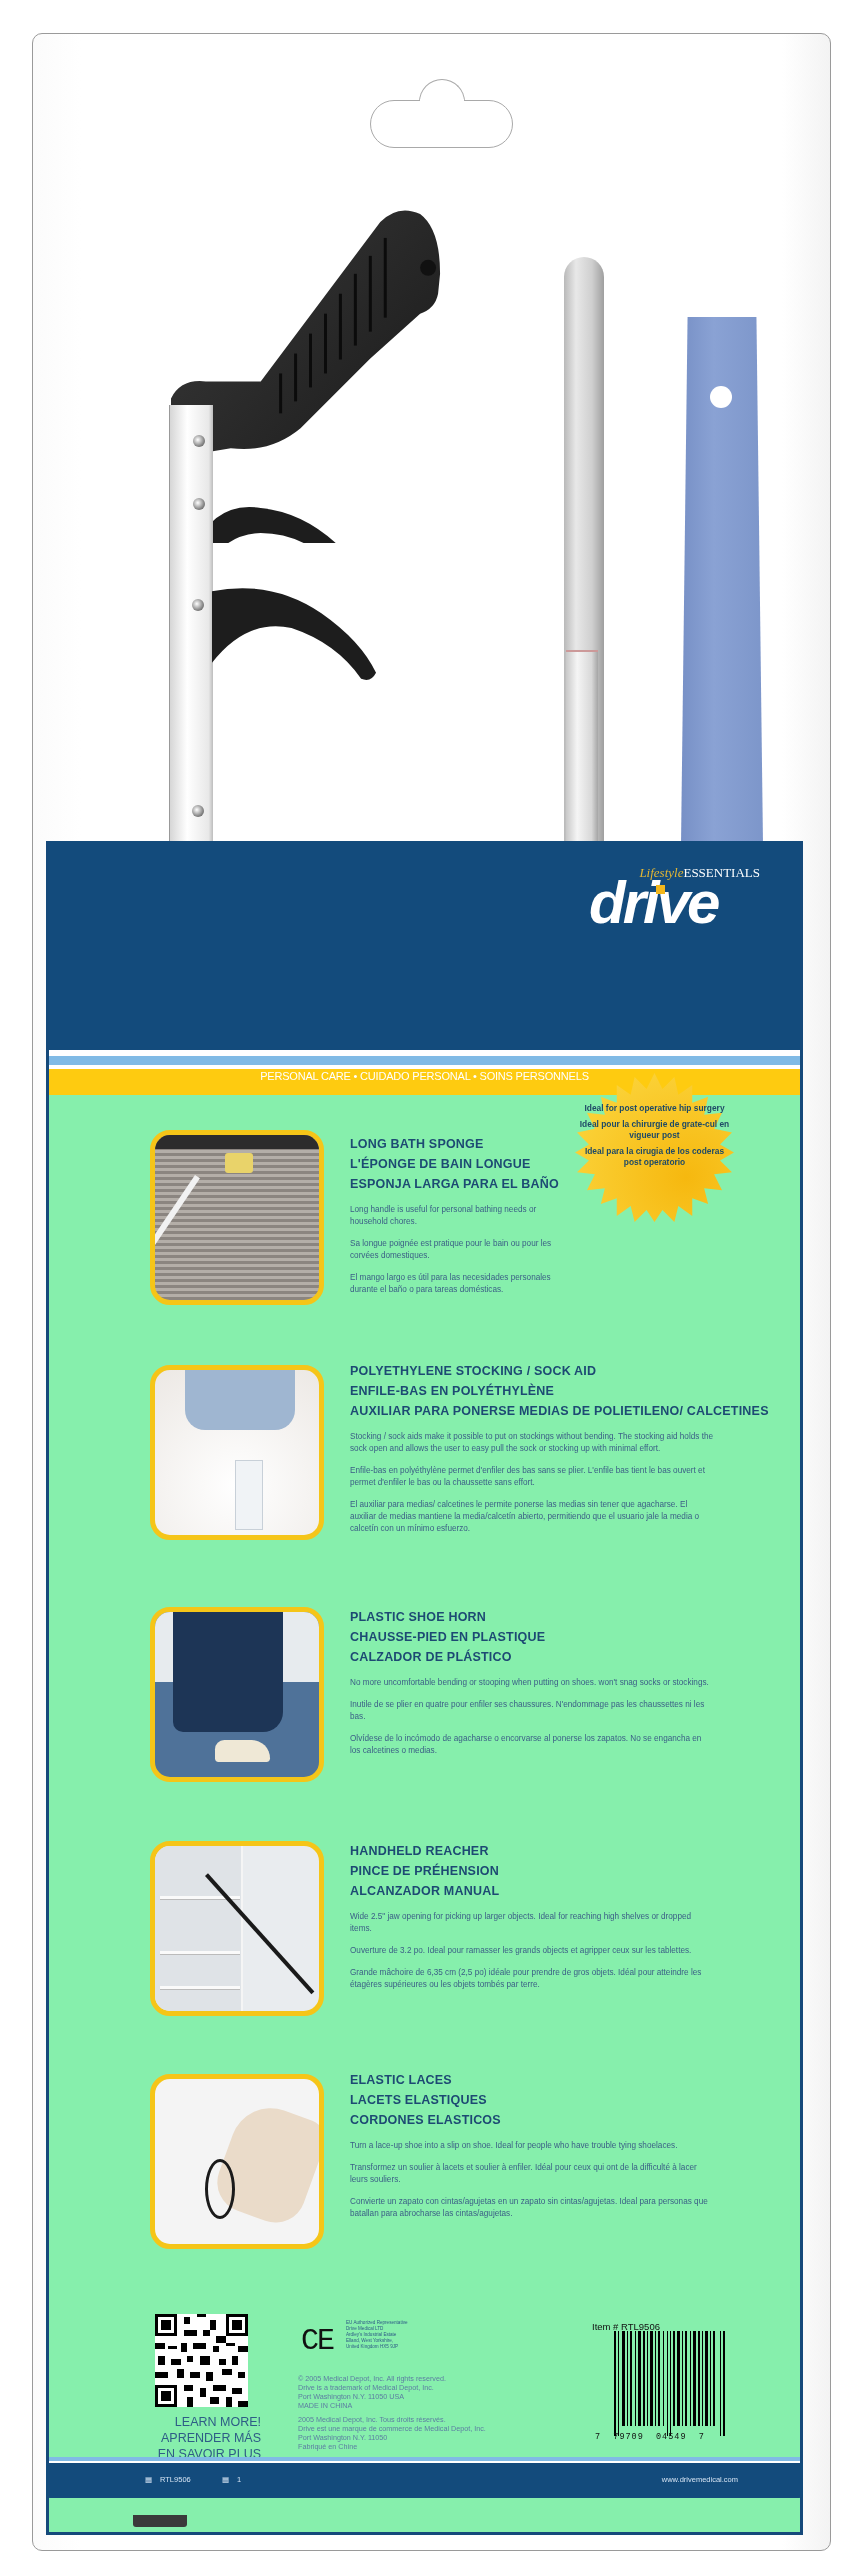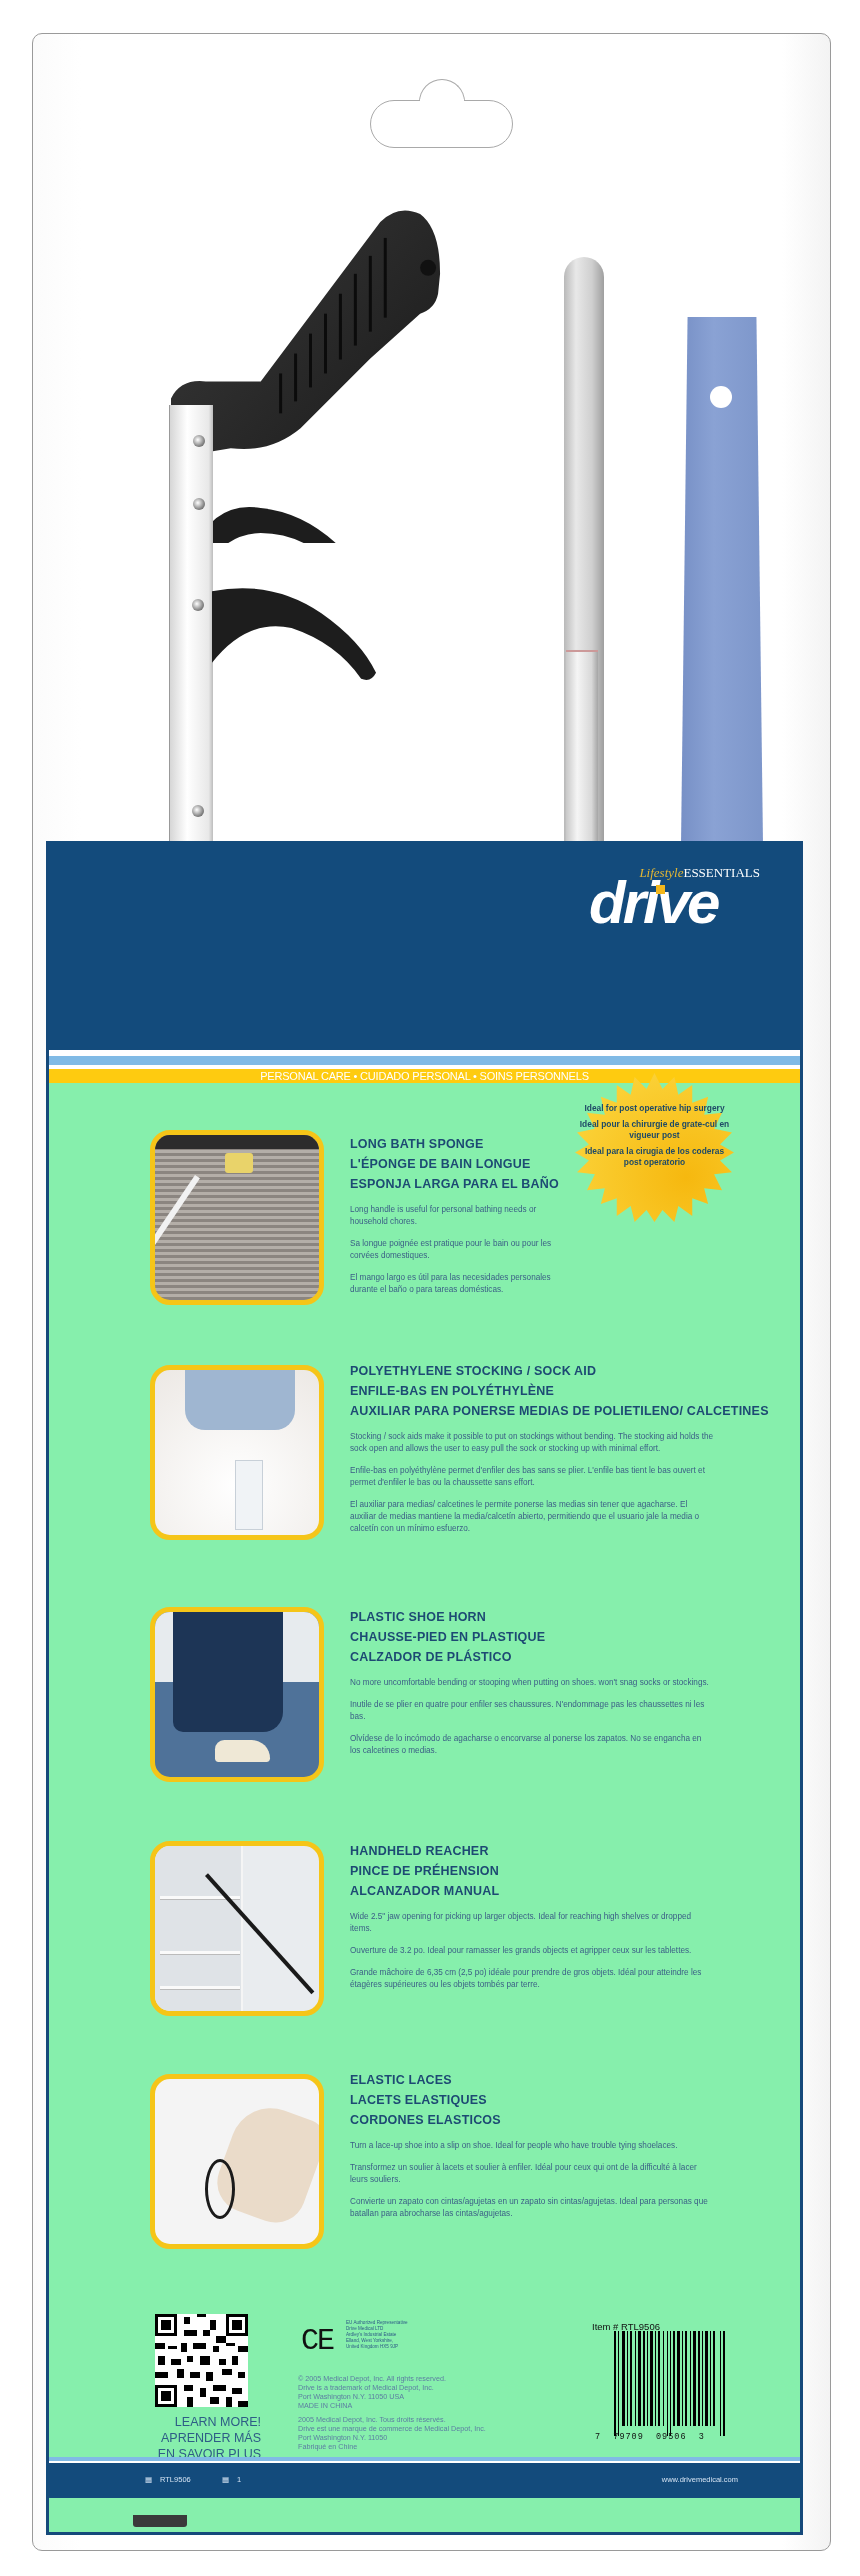--- a/index.html
+++ b/index.html
@@ -67,21 +67,21 @@
   }
   .logo-dot { position: absolute; left: 75px; top: 20px; width: 9px; height: 9px; background:#f3b71c; }
 
   .title-block { position: absolute; left: 0; top: 100px; width: 751px; text-align: center; }
   .title-line { color: #ffffff; font-size: 22px; line-height: 26px; letter-spacing: -0.3px; }
 
   .stripe-white { position: absolute; left: 0; top: 209px; width: 751px; height: 6px; background: #ffffff; }
   .stripe-lightblue { position: absolute; left: 0; top: 215px; width: 751px; height: 9px; background: #80bae5; }
   .stripe-white2 { position: absolute; left: 0; top: 224px; width: 751px; height: 4px; background: #ffffff; }
   .stripe-yellow {
-    position: absolute; left: 0; top: 228px; width: 751px; height: 14px; background: #fecb10;
+    position: absolute; left: 0; top: 228px; width: 751px; height: 26px; background: #fecb10;
     text-align: center; font-size: 11px; line-height: 14px; color: #ffffff; letter-spacing: -0.2px;
   }
 
   
   .product { position: absolute; left: 0; width: 751px; }
   .product-photo {
     position: absolute; left: 101px; width: 174px; height: 175px;
     border: 5px solid #f5c518; border-radius: 20px; overflow: hidden;
   }
   .product-text { position: absolute; left: 301px; width: 419px; }
@@ -386,21 +386,21 @@
         <rect x="79" y="0" width="3" height="95"></rect>
       <rect x="84" y="0" width="2" height="95"></rect>
         <rect x="88" y="0" width="1" height="95"></rect>
         <rect x="91" y="0" width="3" height="95"></rect>
       <rect x="96" y="0" width="1" height="95"></rect>
         <rect x="99" y="0" width="2" height="95"></rect>
       <rect x="106" y="0" width="1" height="105"></rect>
         <rect x="109" y="0" width="2" height="105"></rect>
     </g>
   </svg>
-  <div class="barcode-digits">7  79709  09506  3</div>
+  <div class="barcode-digits">7  79709  04549  7</div>
 
   <div class="foot-lightblue"></div>
   <div class="foot-white"></div>
   <div class="foot-blue">
     <span class="foot-code" style="left:99px">▦</span>
     <span class="foot-code" style="left:114px">RTL9506</span>
     <span class="foot-code" style="left:176px">▦</span>
     <span class="foot-code" style="left:191px">1</span>
     <span class="foot-url">www.drivemedical.com</span>
   </div>

